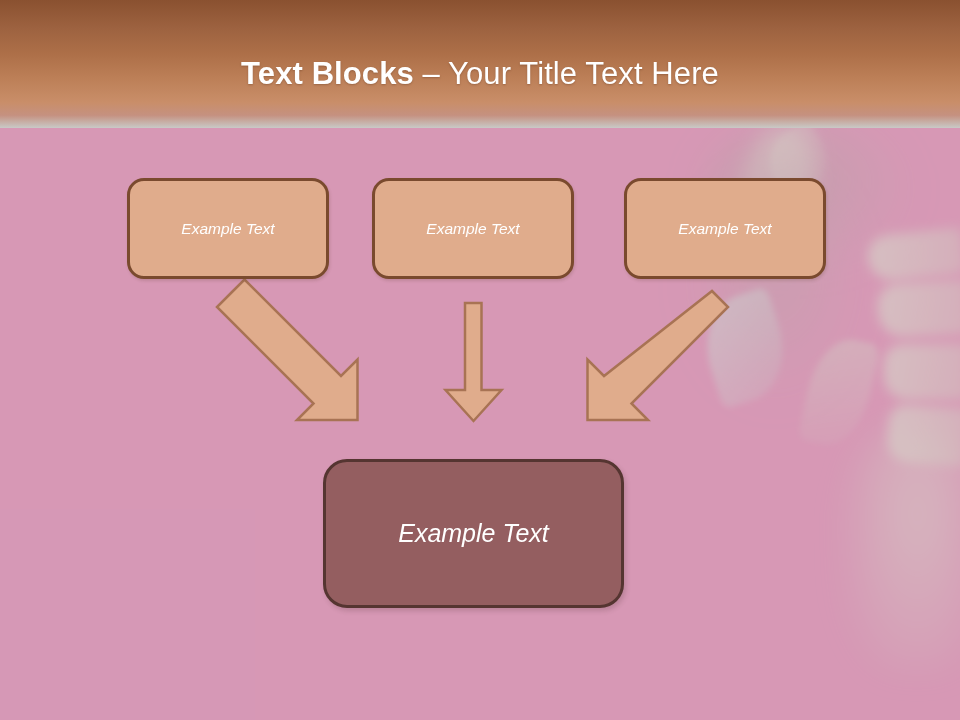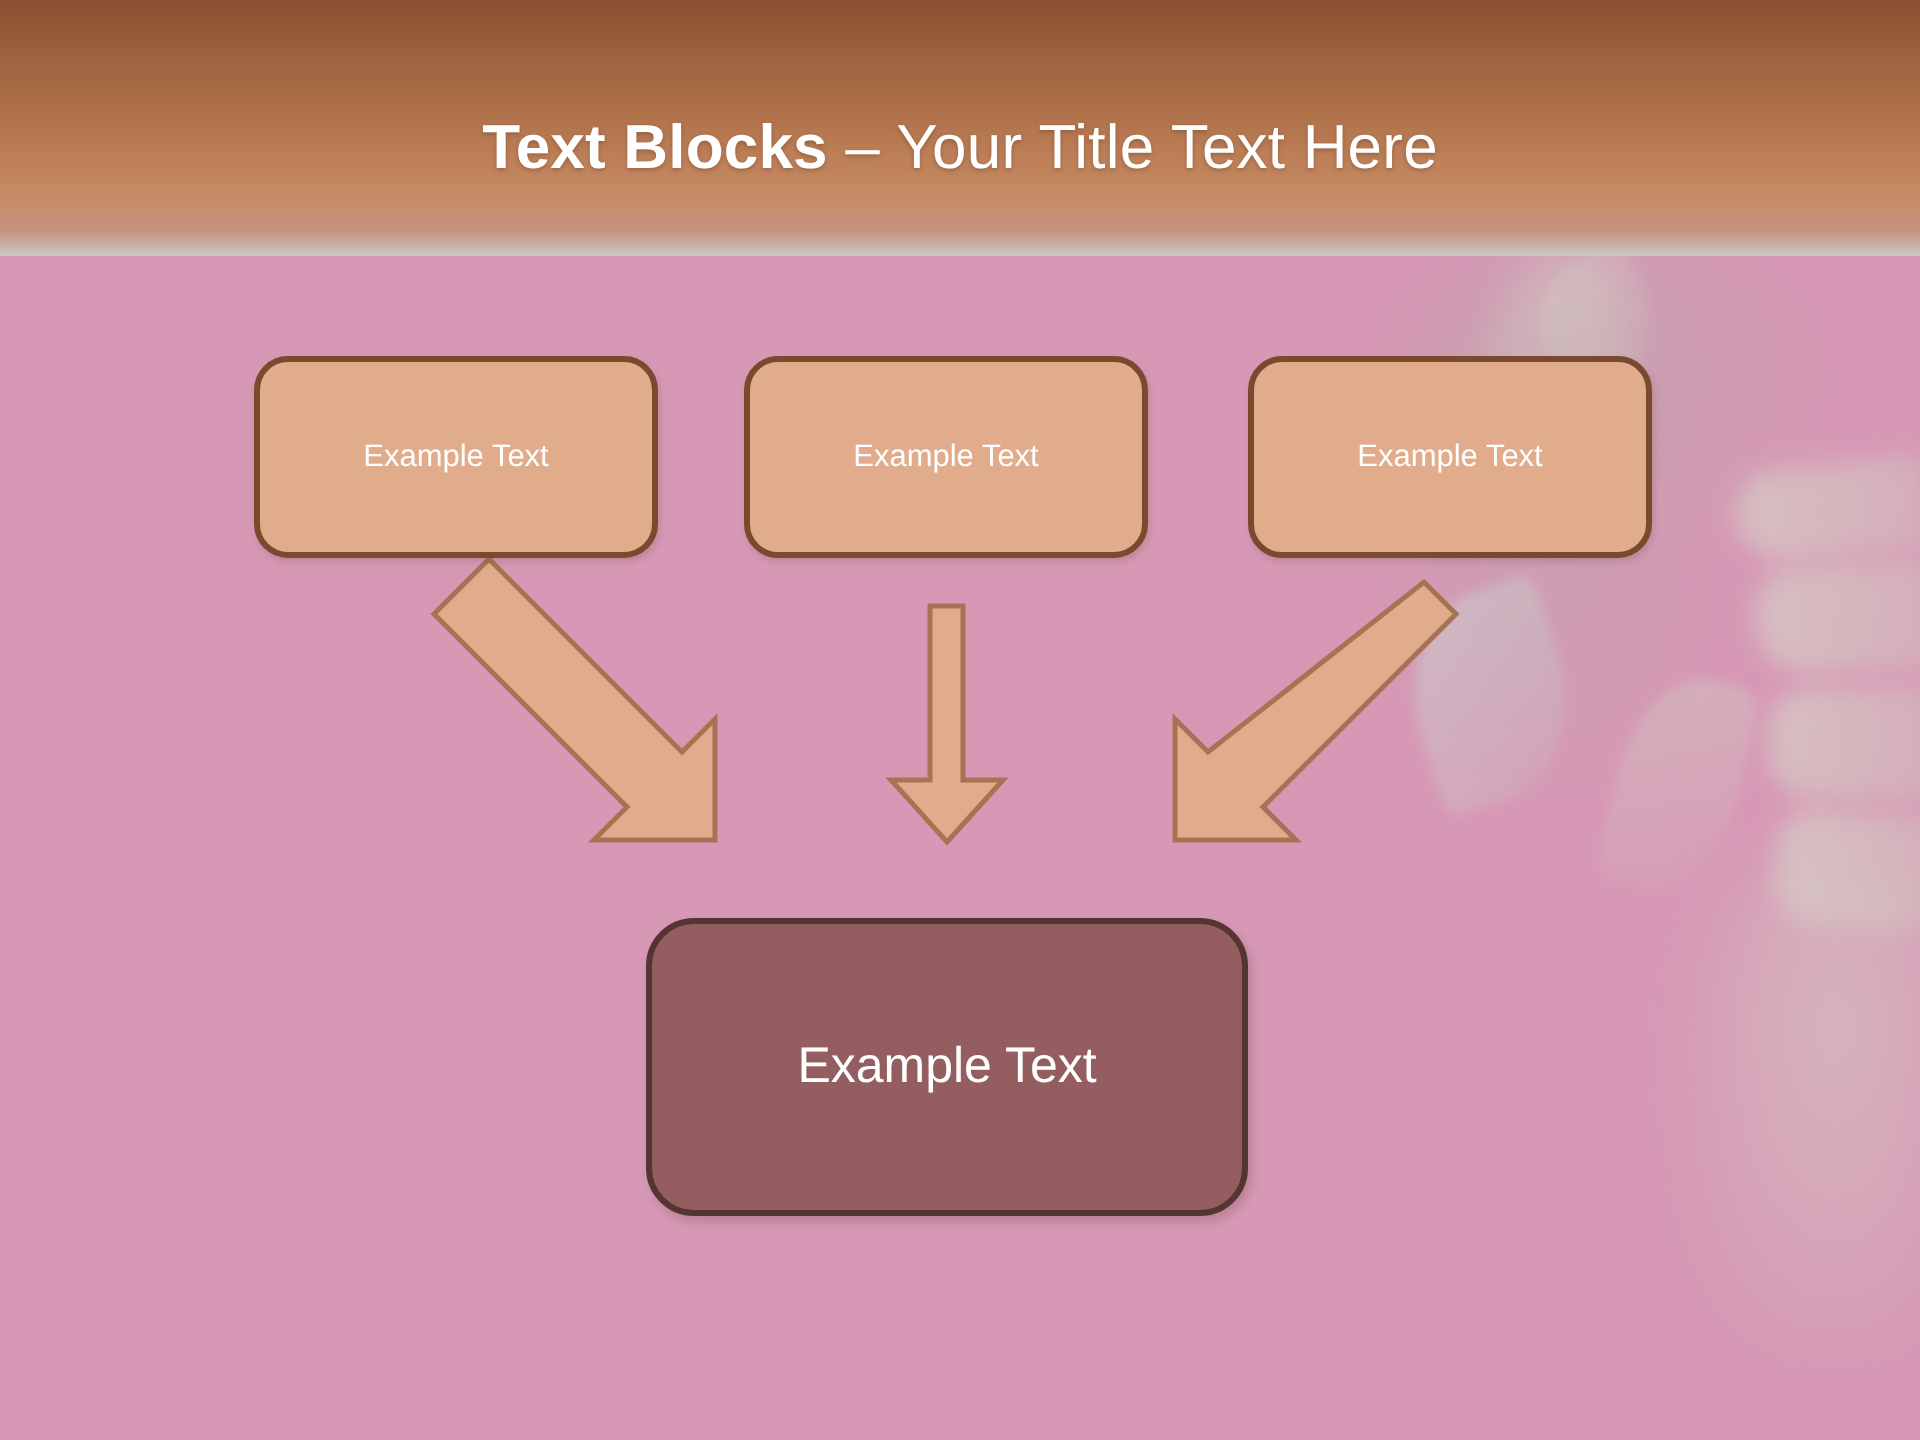--- a/index.html
+++ b/index.html
@@ -137,20 +137,21 @@
   #title .t-bold { font-weight: bold; }
   #title .t-reg  { font-weight: normal; }
 
   
   .node {
     position: absolute;
     display: flex;
     align-items: center;
     justify-content: center;
     color: #ffffff;
+    font-style: italic;
   }
 
   .node.top {
     width: 202px;
     height: 101px;
     background: #e0ac8c;
     border: 3px solid #7a4a2e;
     border-radius: 17px;
     font-size: 15.5px;
     box-shadow: 1px 2px 3px rgba(90,60,40,0.18);

